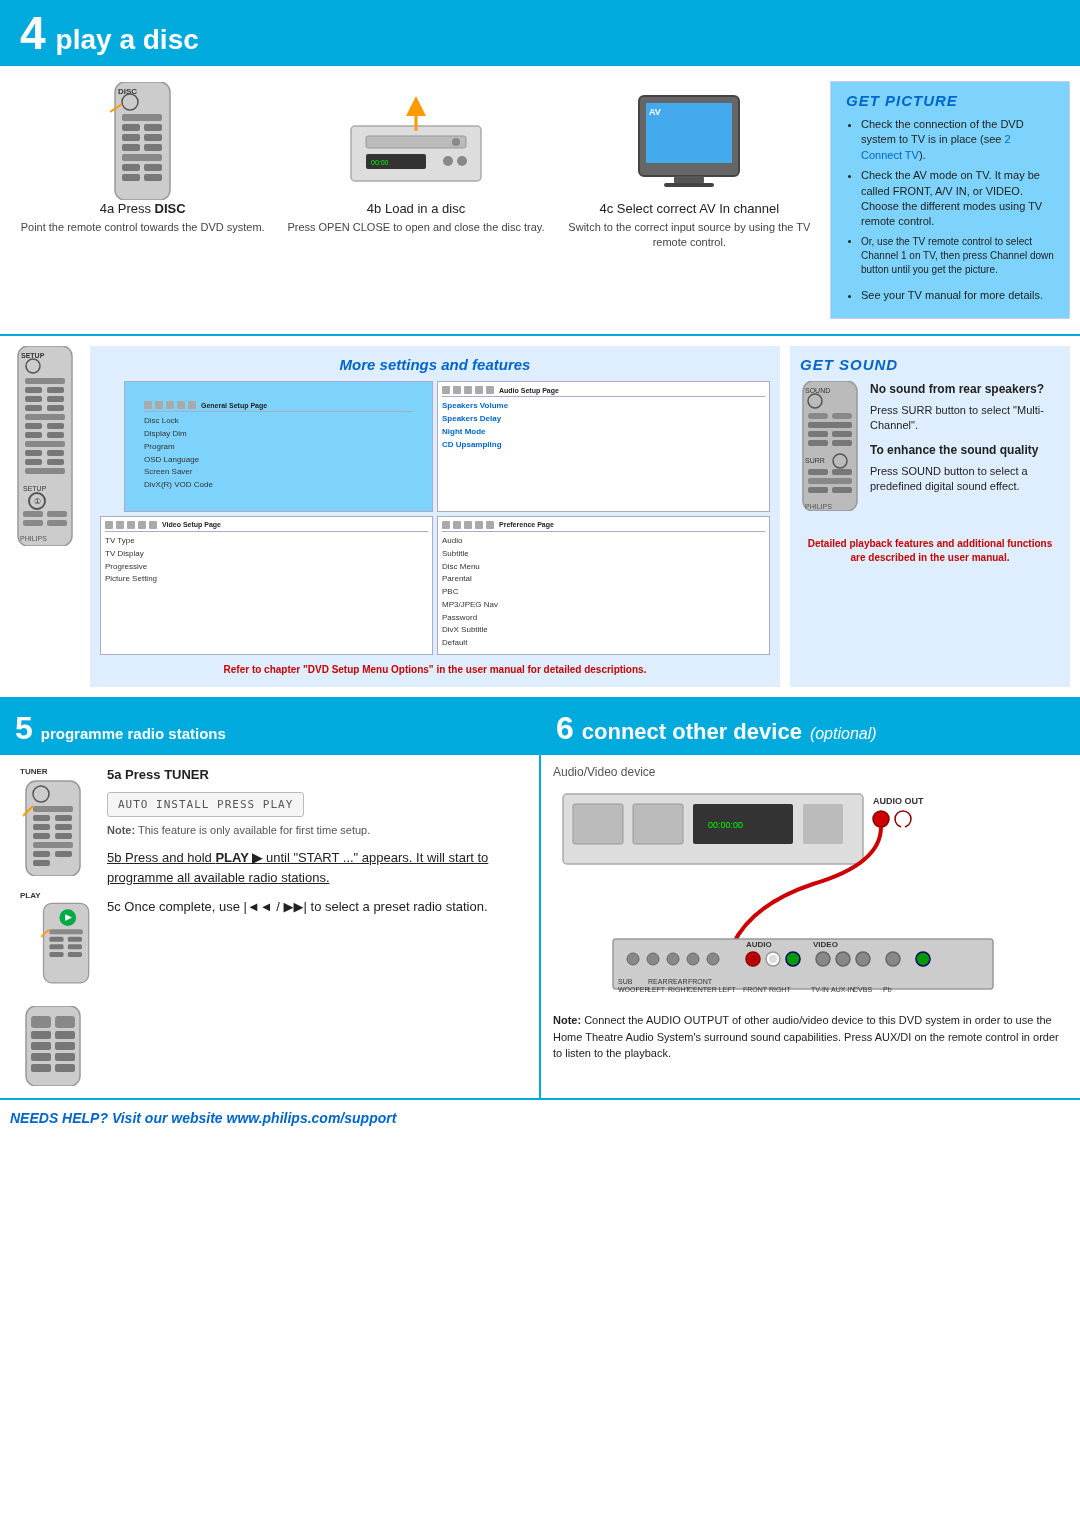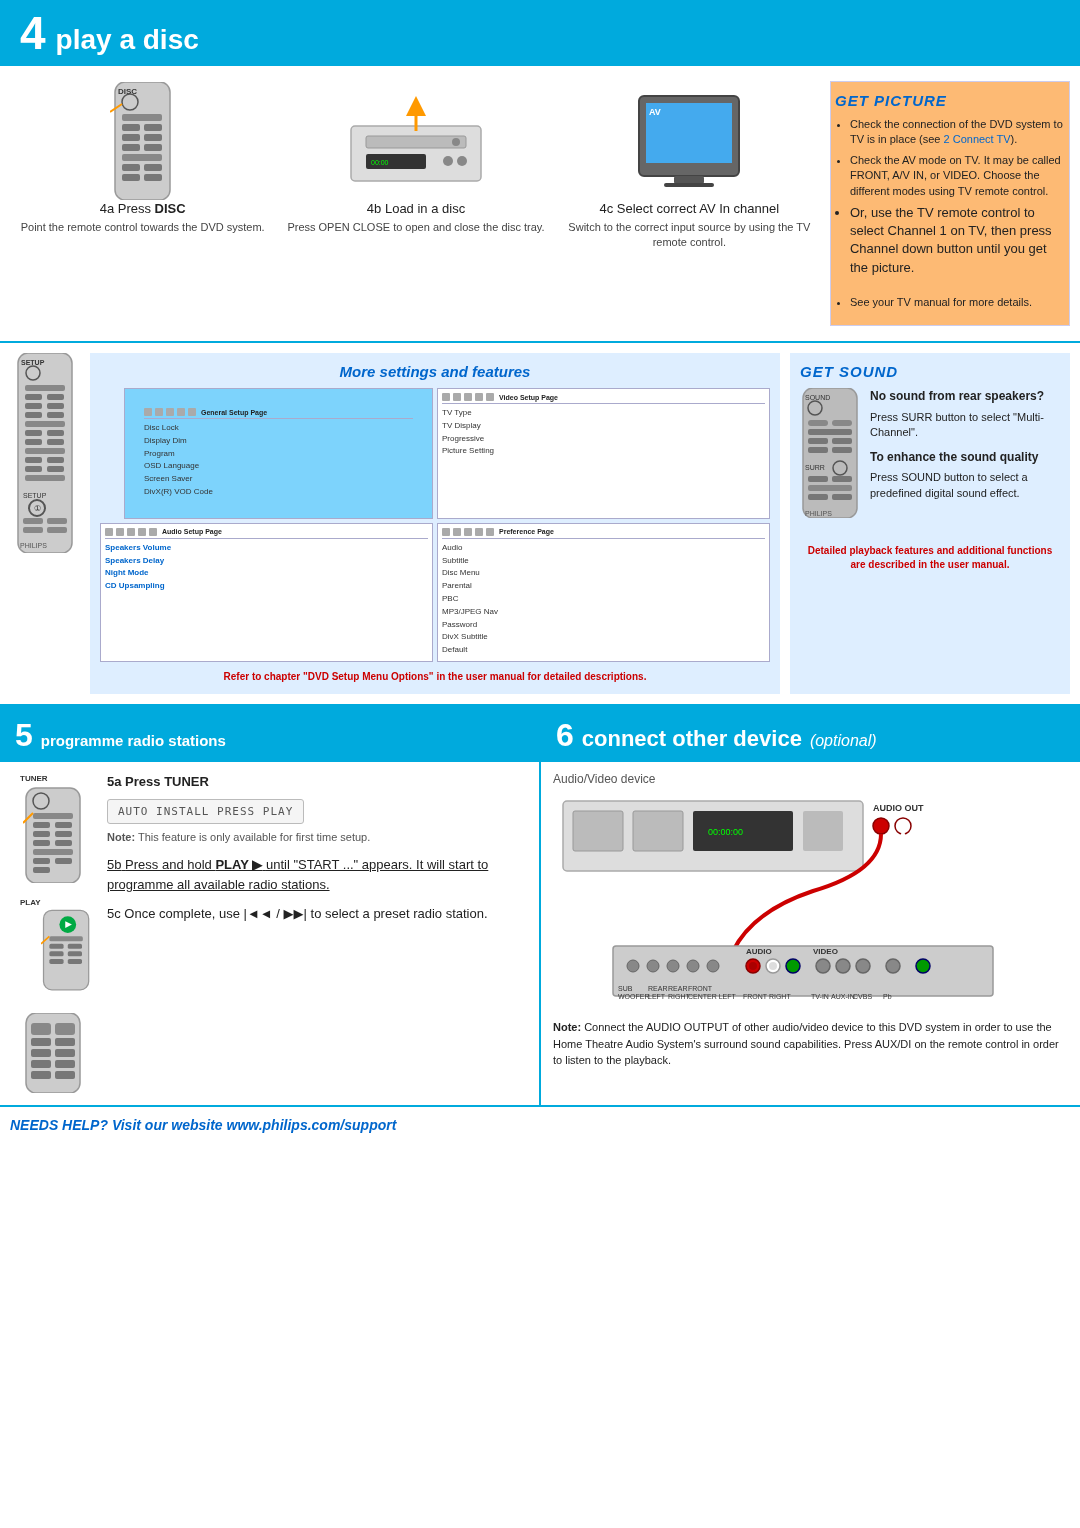--- a/index.html
+++ b/index.html
@@ -88,26 +88,26 @@
         <rect x="40" y="85" width="30" height="8" rx="2" fill="#555"></rect>
         <rect x="30" y="92" width="50" height="4" rx="2" fill="#444"></rect>
       </svg>
     </div>
     <div style="font-size:13px; text-align:center; margin-bottom:4px;">
       <span>4c</span> <span>Select correct AV In channel</span>
     </div>
     <div style="font-size:11px; text-align:center; color:#444; line-height:1.4;">Switch to the correct input source by using the TV remote control.</div>
   </div>
 
-  <div style="width:240px; padding:10px 4px; border:1px solid #cce; background:#fdba74; flex-shrink:0;">
+  <div style="width:240px; padding:10px 15px; border:1px solid #cce; background:#7dd3fc; flex-shrink:0;">
     <div style="color:#0066cc; font-size:15px; font-weight:900; text-transform:uppercase; letter-spacing:1px; margin-bottom:8px; font-style:italic;">GET PICTURE</div>
     <ul style="padding-left:15px;">
       <li style="font-size:11px; margin-bottom:5px; line-height:1.4;">Check the connection of the DVD system to TV is in place (see <span style="color:#0066cc;">2 Connect TV</span>).</li>
       <li style="font-size:11px; margin-bottom:5px; line-height:1.4;">Check the AV mode on TV. It may be called FRONT, A/V IN, or VIDEO. Choose the different modes using TV remote control.</li>
-      <li style="font-size:13px; margin-bottom:18px; line-height:1.4;">Or, use the TV remote control to select Channel 1 on TV, then press Channel down button until you get the picture.</li>
+      <li style="font-size:10px; margin-bottom:11px; line-height:1.4;">Or, use the TV remote control to select Channel 1 on TV, then press Channel down button until you get the picture.</li>
       <li style="font-size:11px; margin-bottom:5px; line-height:1.4;">See your TV manual for more details.</li>
     </ul>
   </div>
 </div>
 
 <div style="display:flex; padding:10px; gap:10px; border-bottom:2px solid #00aadd;">
 
   <div style="display:flex; flex-direction:column; align-items:center; width:70px; flex-shrink:0;">
     <svg width="60" height="200" viewBox="0 0 60 200">
       <rect x="3" y="0" width="54" height="200" rx="10" fill="#cccccc" stroke="#999" stroke-width="1.5"></rect>
@@ -166,44 +166,44 @@
         </div>
       </div>
 
       <div style="background:white; border:1px solid #aac; padding:4px; font-size:9px;">
         <div style="display:flex; align-items:center; gap:3px; border-bottom:1px solid #aac; padding-bottom:2px; margin-bottom:3px;">
           <div style="width:8px; height:8px; background:#aaa; border-radius:1px;"></div>
           <div style="width:8px; height:8px; background:#aaa; border-radius:1px;"></div>
           <div style="width:8px; height:8px; background:#aaa; border-radius:1px;"></div>
           <div style="width:8px; height:8px; background:#aaa; border-radius:1px;"></div>
           <div style="width:8px; height:8px; background:#aaa; border-radius:1px;"></div>
+          <span style="font-size:7px; font-weight:bold; margin-left:2px;">Audio Setup Page</span>
+        </div>
+        <div style="font-size:8px; color:#0066cc; font-weight:bold; line-height:1.6;">
+          <div>Speakers Volume</div>
+            <div>Speakers Delay</div>
+            <div>Night Mode</div>
+            <div>CD Upsampling</div>
+        </div>
+      </div>
+
+      <div style="background:white; border:1px solid #aac; padding:4px; font-size:9px;">
+        <div style="display:flex; align-items:center; gap:3px; border-bottom:1px solid #aac; padding-bottom:2px; margin-bottom:3px;">
+          <div style="width:8px; height:8px; background:#aaa; border-radius:1px;"></div>
+          <div style="width:8px; height:8px; background:#aaa; border-radius:1px;"></div>
+          <div style="width:8px; height:8px; background:#aaa; border-radius:1px;"></div>
+          <div style="width:8px; height:8px; background:#aaa; border-radius:1px;"></div>
+          <div style="width:8px; height:8px; background:#aaa; border-radius:1px;"></div>
           <span style="font-size:7px; font-weight:bold; margin-left:2px;">Video Setup Page</span>
         </div>
         <div style="font-size:8px; color:#333; line-height:1.6;">
           <div>TV Type</div>
             <div>TV Display</div>
             <div>Progressive</div>
             <div>Picture Setting</div>
-        </div>
-      </div>
-
-      <div style="background:white; border:1px solid #aac; padding:4px; font-size:9px;">
-        <div style="display:flex; align-items:center; gap:3px; border-bottom:1px solid #aac; padding-bottom:2px; margin-bottom:3px;">
-          <div style="width:8px; height:8px; background:#aaa; border-radius:1px;"></div>
-          <div style="width:8px; height:8px; background:#aaa; border-radius:1px;"></div>
-          <div style="width:8px; height:8px; background:#aaa; border-radius:1px;"></div>
-          <div style="width:8px; height:8px; background:#aaa; border-radius:1px;"></div>
-          <div style="width:8px; height:8px; background:#aaa; border-radius:1px;"></div>
-          <span style="font-size:7px; font-weight:bold; margin-left:2px;">Audio Setup Page</span>
-        </div>
-        <div style="font-size:8px; color:#0066cc; font-weight:bold; line-height:1.6;">
-          <div>Speakers Volume</div>
-            <div>Speakers Delay</div>
-            <div>Night Mode</div>
-            <div>CD Upsampling</div>
         </div>
       </div>
 
       <div style="background:white; border:1px solid #aac; padding:4px; font-size:9px;">
         <div style="display:flex; align-items:center; gap:3px; border-bottom:1px solid #aac; padding-bottom:2px; margin-bottom:3px;">
           <div style="width:8px; height:8px; background:#aaa; border-radius:1px;"></div>
           <div style="width:8px; height:8px; background:#aaa; border-radius:1px;"></div>
           <div style="width:8px; height:8px; background:#aaa; border-radius:1px;"></div>
           <div style="width:8px; height:8px; background:#aaa; border-radius:1px;"></div>
           <div style="width:8px; height:8px; background:#aaa; border-radius:1px;"></div>

